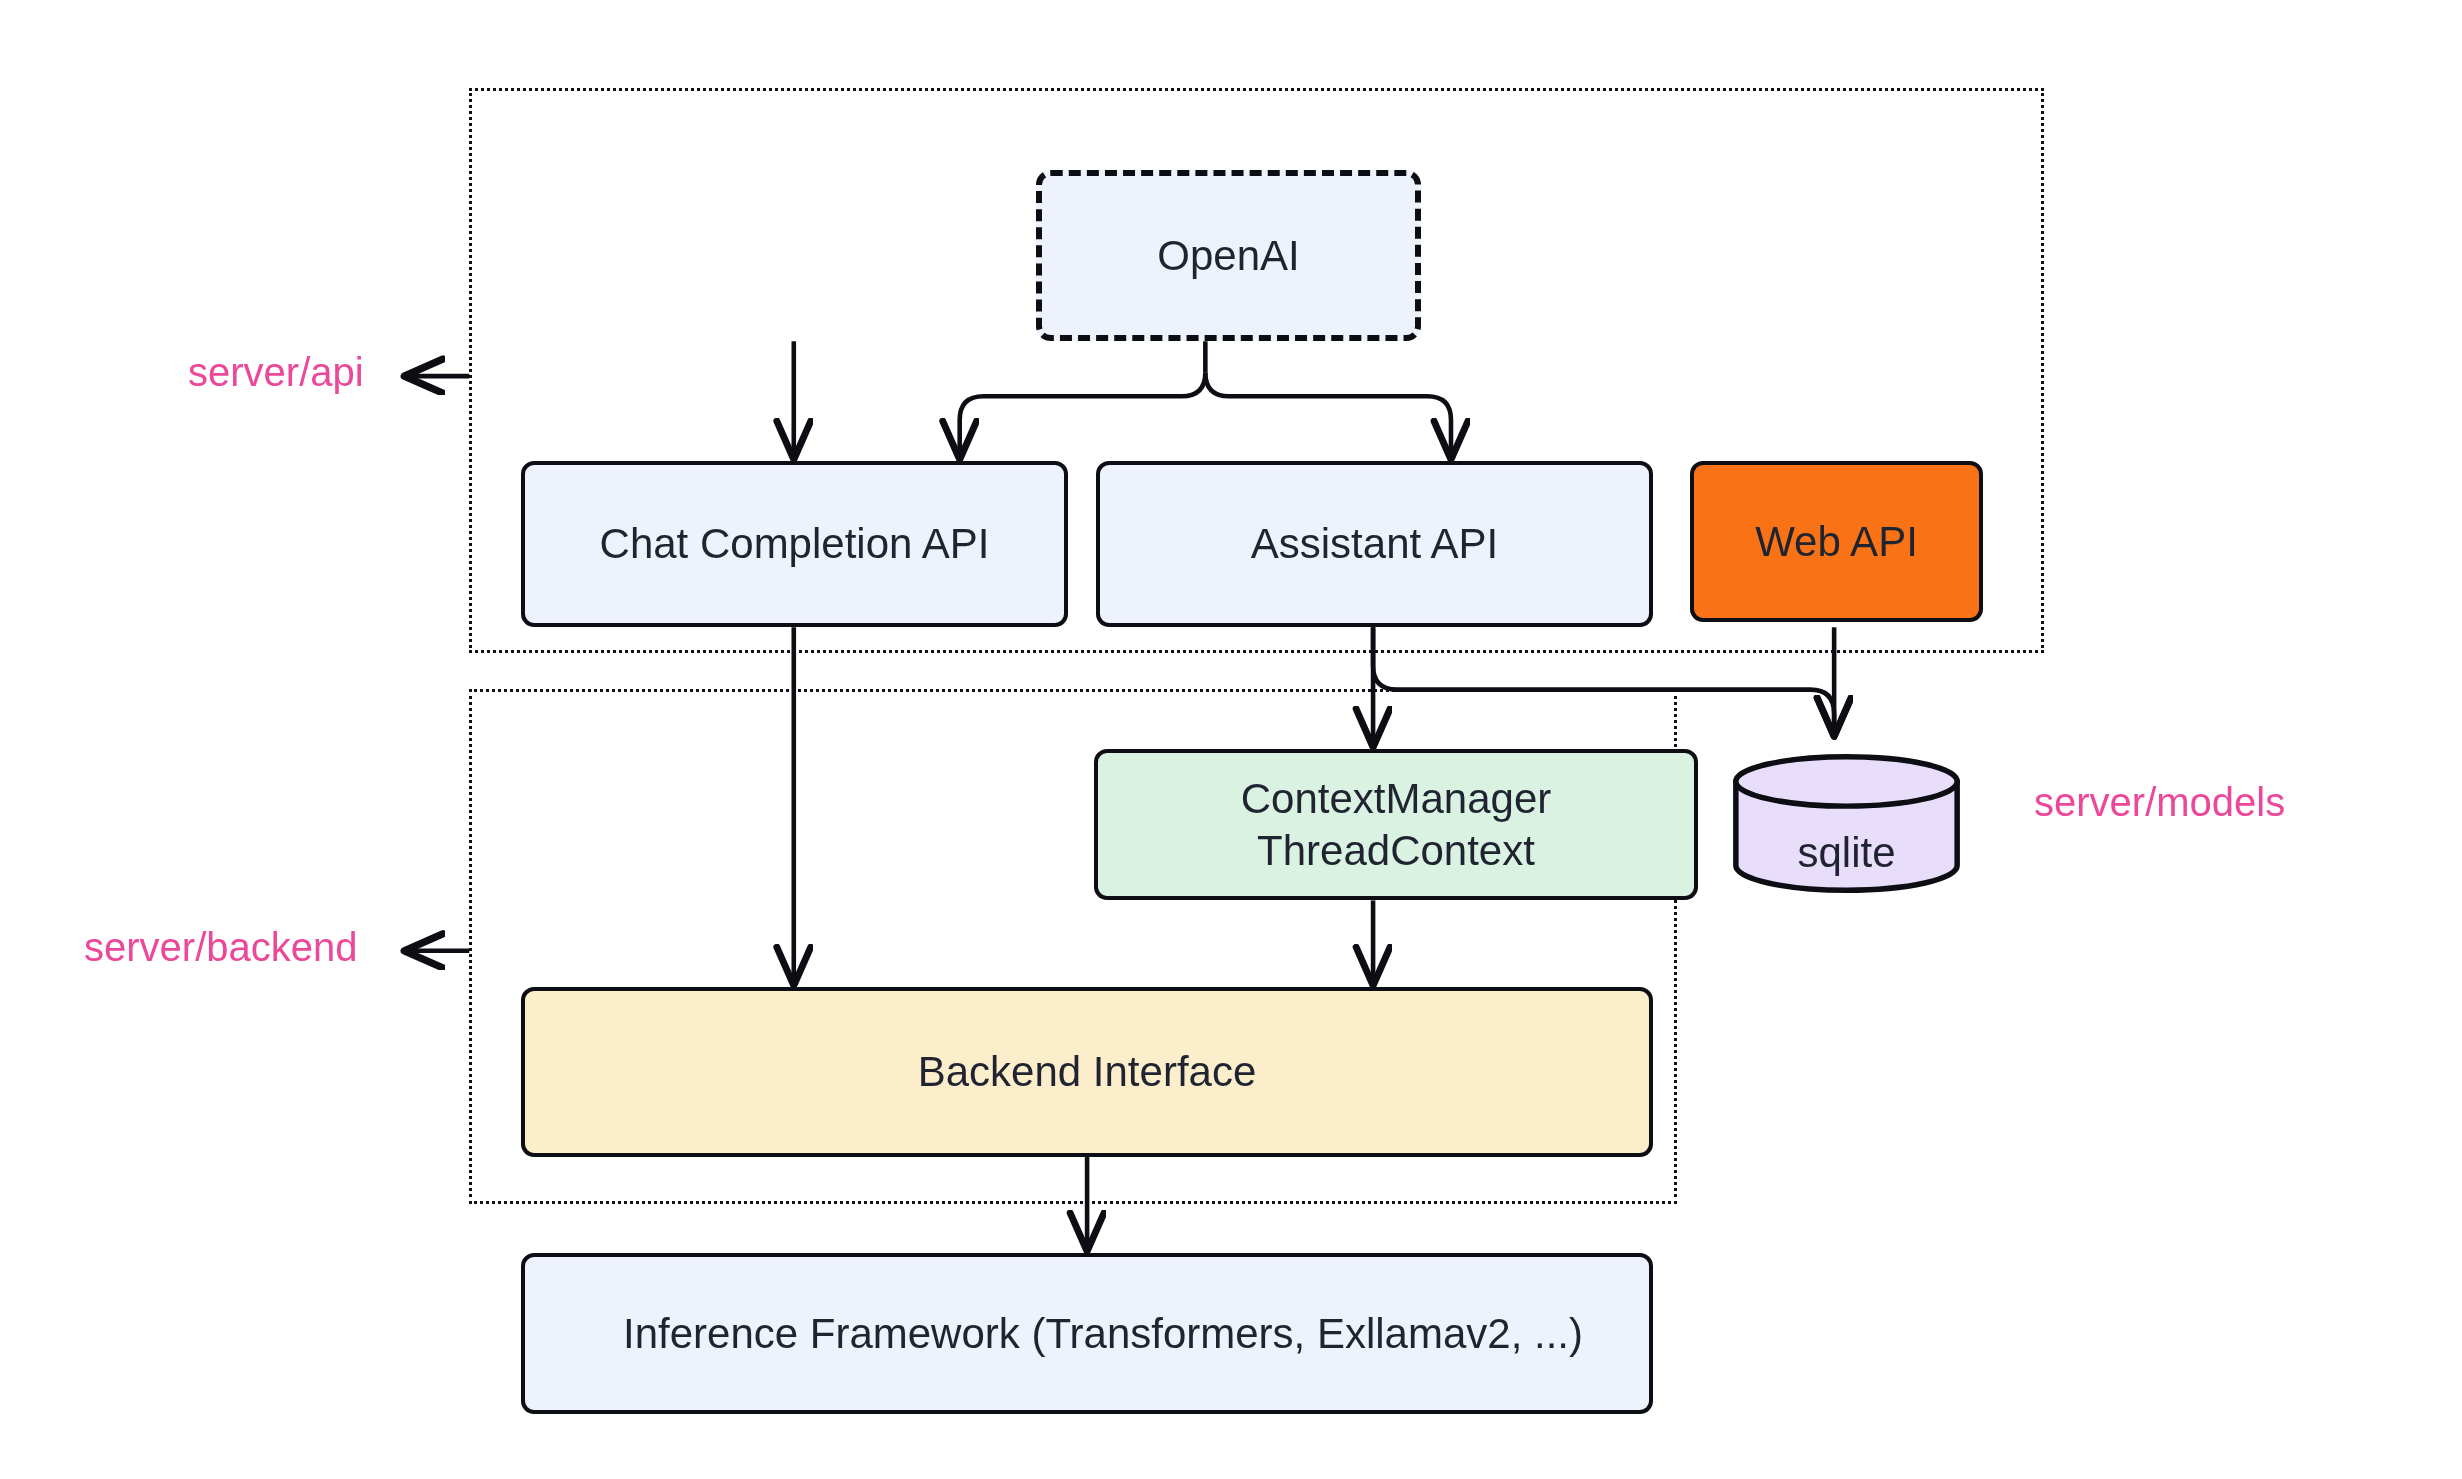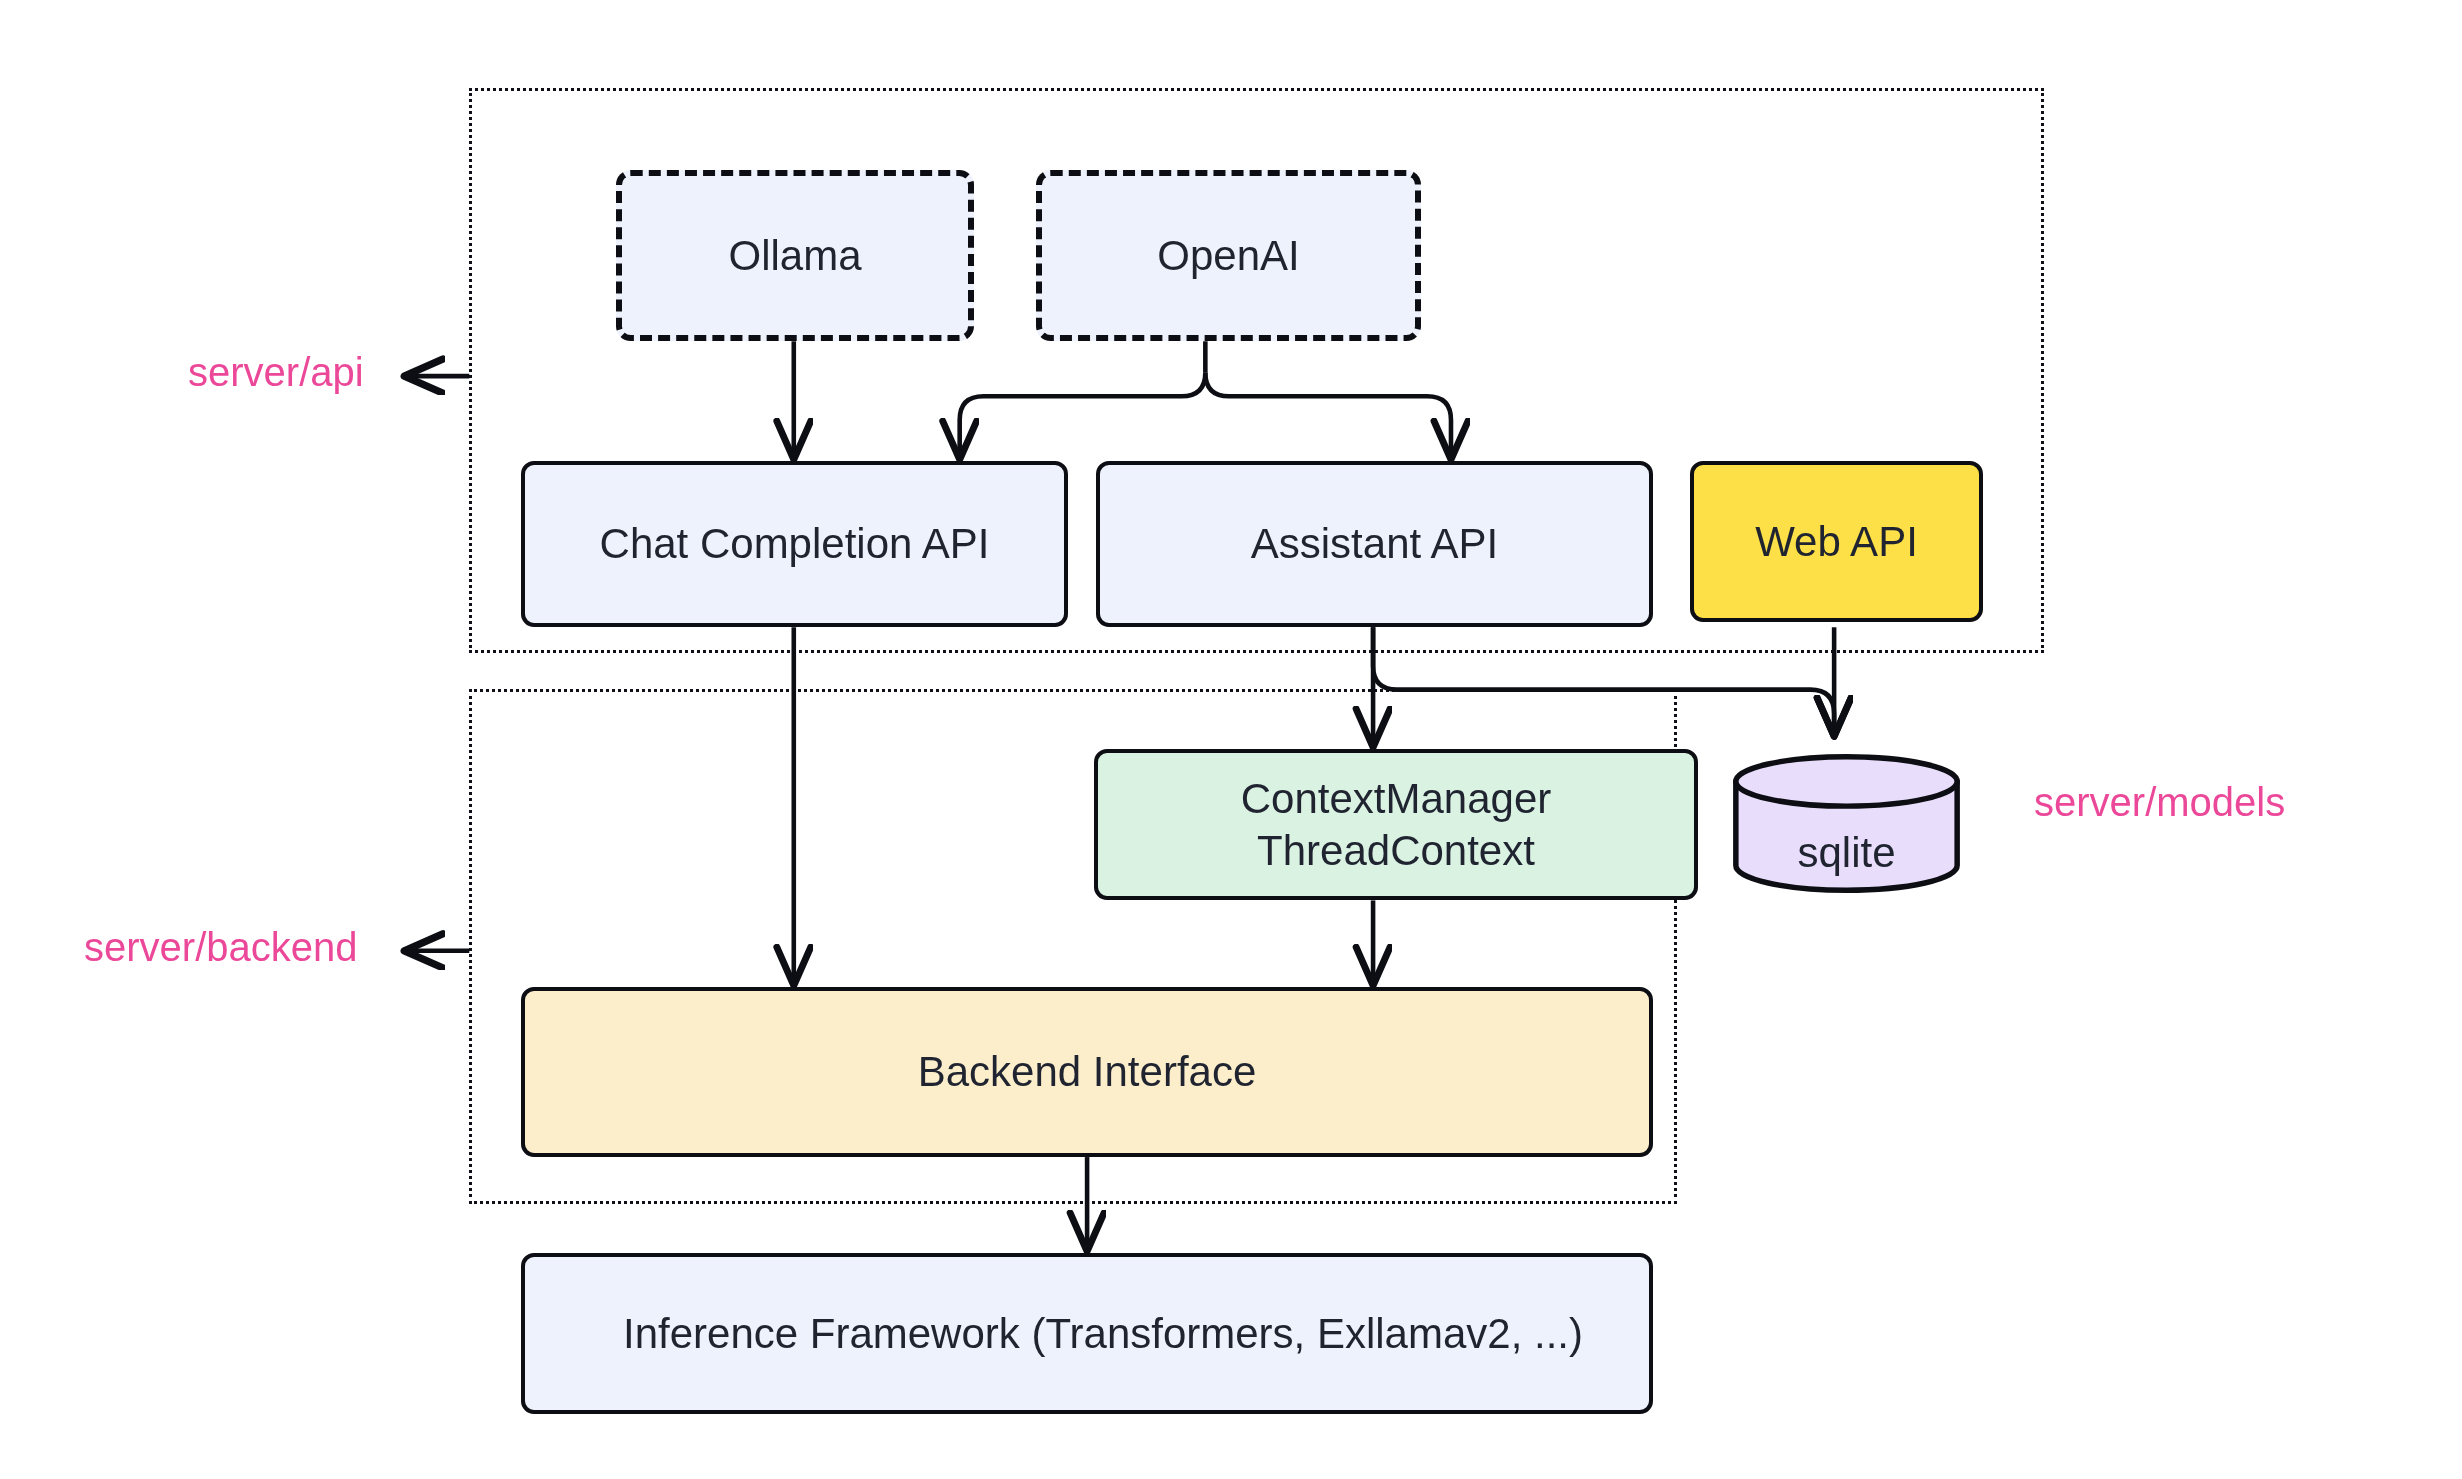--- a/index.html
+++ b/index.html
@@ -119,37 +119,34 @@
       <path d="M512,1037 L444,1037" marker-end="url(#arrowhead-label)"></path>
     </g>
   </svg>
 
   <div class="label-free" style="left:188px; top:350px; font-size:40px;">server/api</div>
 
   <div class="label-free" style="left:84px; top:925px; font-size:40px;">server/backend</div>
 
   <div class="label-free" style="left:2034px; top:780px; font-size:40px;">server/models</div>
 
-  <div class="node node-dashed" style="left:616px; top:170px; width:358px; height:171px; background:#eef2fc; font-size:42px;">
-    <span>Ollama</span>
-  </div>
 
   <div class="node node-dashed" style="left:1036px; top:170px; width:385px; height:171px; background:#eef2fc; font-size:42px;">
     <span>OpenAI</span>
   </div>
 
   <div class="node node-solid" style="left:521px; top:461px; width:547px; height:166px; background:#eef2fc; font-size:42px;">
     <span>Chat Completion API</span>
   </div>
 
   <div class="node node-solid" style="left:1096px; top:461px; width:557px; height:166px; background:#eef2fc; font-size:42px;">
     <span>Assistant API</span>
   </div>
 
-  <div class="node node-solid" style="left:1690px; top:461px; width:293px; height:161px; background:#fde047; font-size:42px;">
+  <div class="node node-solid" style="left:1690px; top:461px; width:293px; height:161px; background:#f97316; font-size:42px;">
     <span>Web API</span>
   </div>
 
   <div class="node node-solid" style="left:1094px; top:749px; width:604px; height:151px; background:#daf2e2; font-size:42px; flex-direction:column;">
     <span>ContextManager</span>
     <span>ThreadContext</span>
   </div>
 
   <div class="cyl" style="left:1731px; top:754px; width:231px; height:139px;">
     <svg width="231" height="139" viewBox="0 0 252 152">

